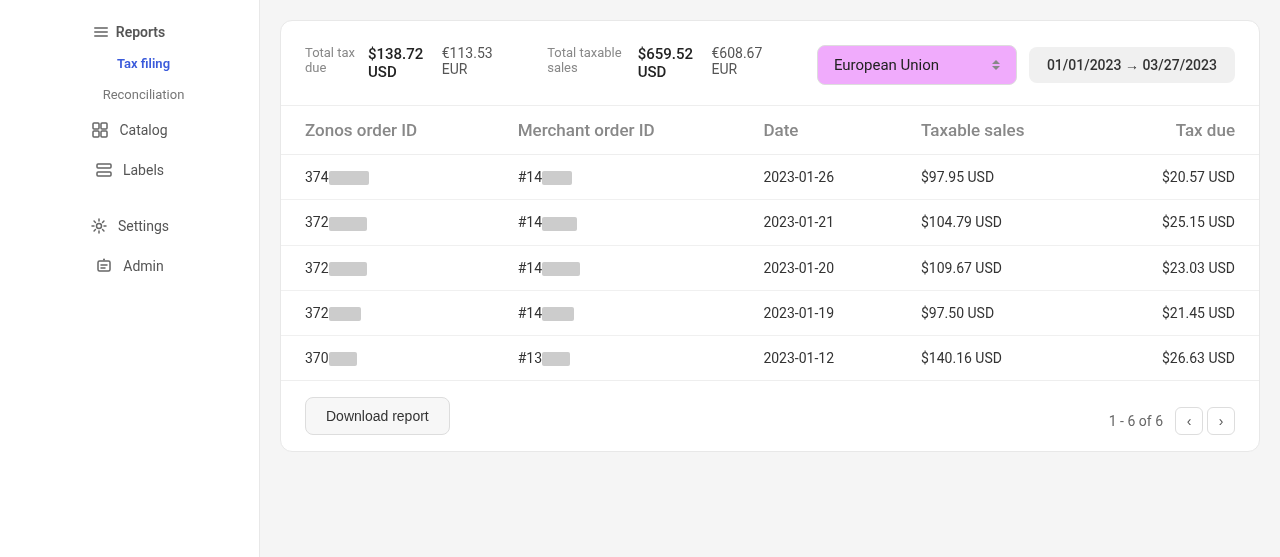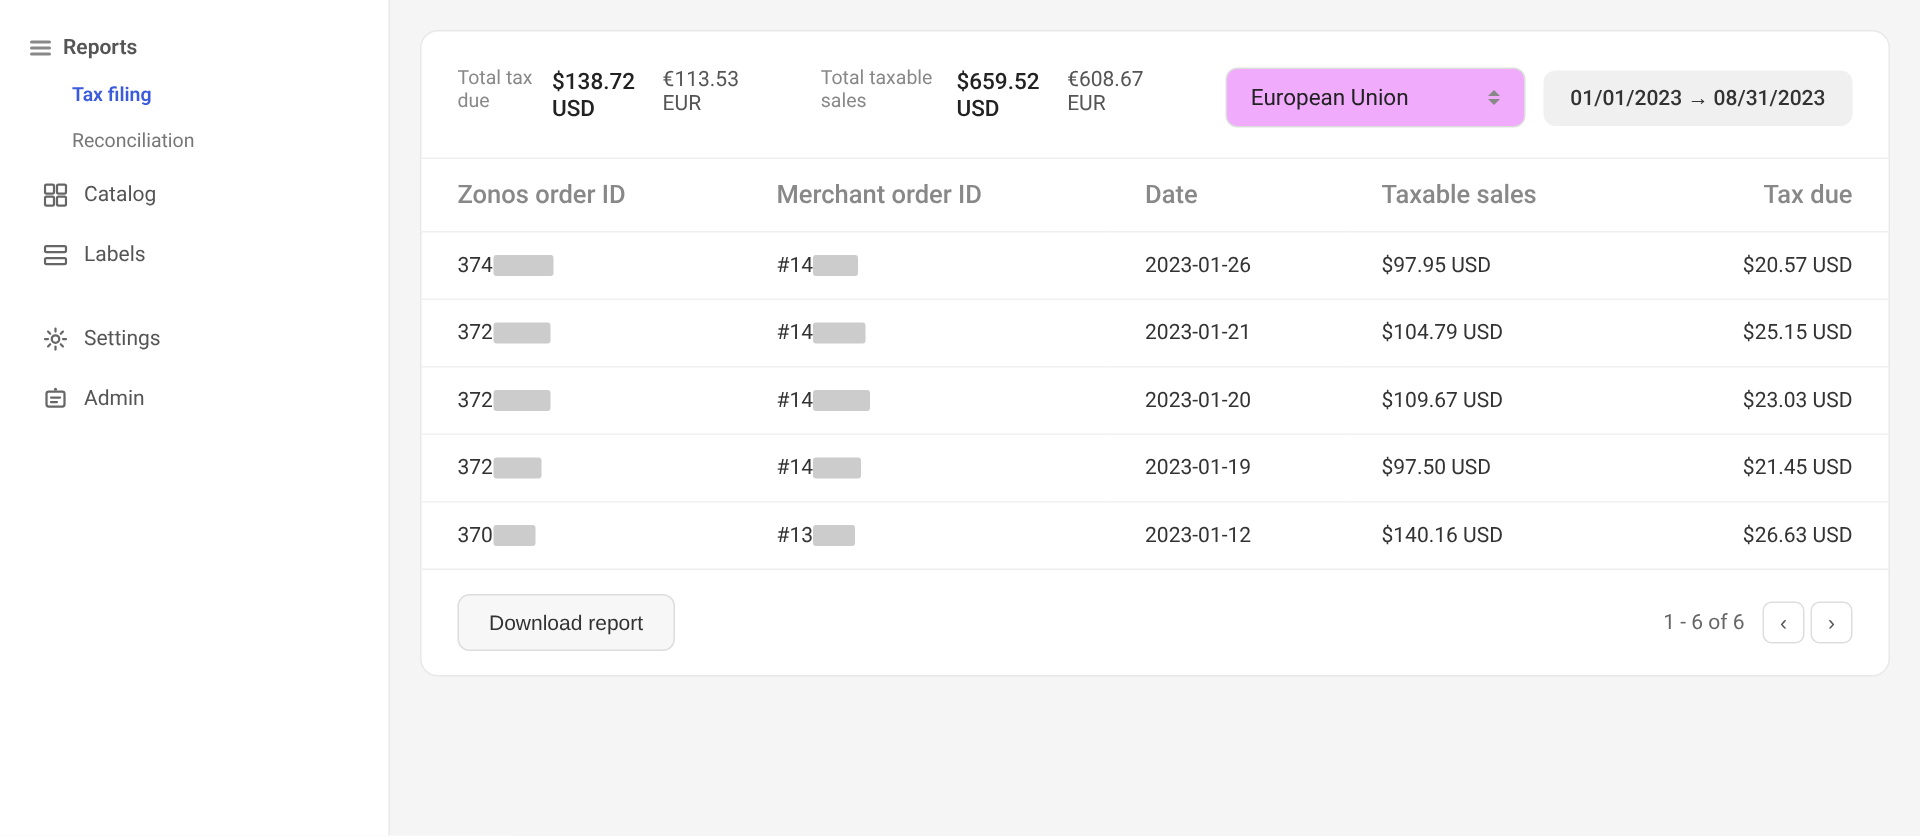--- a/index.html
+++ b/index.html
@@ -15,20 +15,21 @@
 
     
     .sidebar {
       width: 260px;
       background: #fff;
       border-right: 1px solid #e8e8e8;
       padding: 16px 0;
       flex-shrink: 0;
       display: flex;
       flex-direction: column;
+      align-items: center;
     }
     .sidebar-section-header {
       display: flex;
       align-items: center;
       gap: 8px;
       padding: 8px 20px;
       color: #555;
       font-weight: 600;
       font-size: 14px;
     }
@@ -198,21 +199,21 @@
       color: transparent;
       border-radius: 2px;
       user-select: none;
       height: 14px;
       vertical-align: middle;
     }
 
     
     .card-footer {
       display: flex;
-      align-items: center;
+      align-items: flex-end;
       justify-content: space-between;
       padding: 16px 24px;
       border-top: 1px solid #eee;
     }
     .download-btn {
       padding: 10px 20px;
       border: 1px solid #ddd;
       border-radius: 8px;
       background: #f7f7f7;
       font-size: 14px;
@@ -327,21 +328,21 @@
         <span class="stat-value-secondary">€608.67 EUR</span>
       </div>
       <div class="header-controls">
         <div class="region-select">
           <span>European Union</span>
           <div class="chevron">
             <div class="chevron-up"></div>
             <div class="chevron-down"></div>
           </div>
         </div>
-        <div class="date-range-pill">01/01/2023 → 08/31/2023</div>
+        <div class="date-range-pill">01/01/2023 → 03/27/2023</div>
       </div>
     </div>
 
     <table class="data-table">
       <thead>
         <tr>
           <th>Zonos order ID</th>
           <th>Merchant order ID</th>
           <th>Date</th>
           <th>Taxable sales</th>

